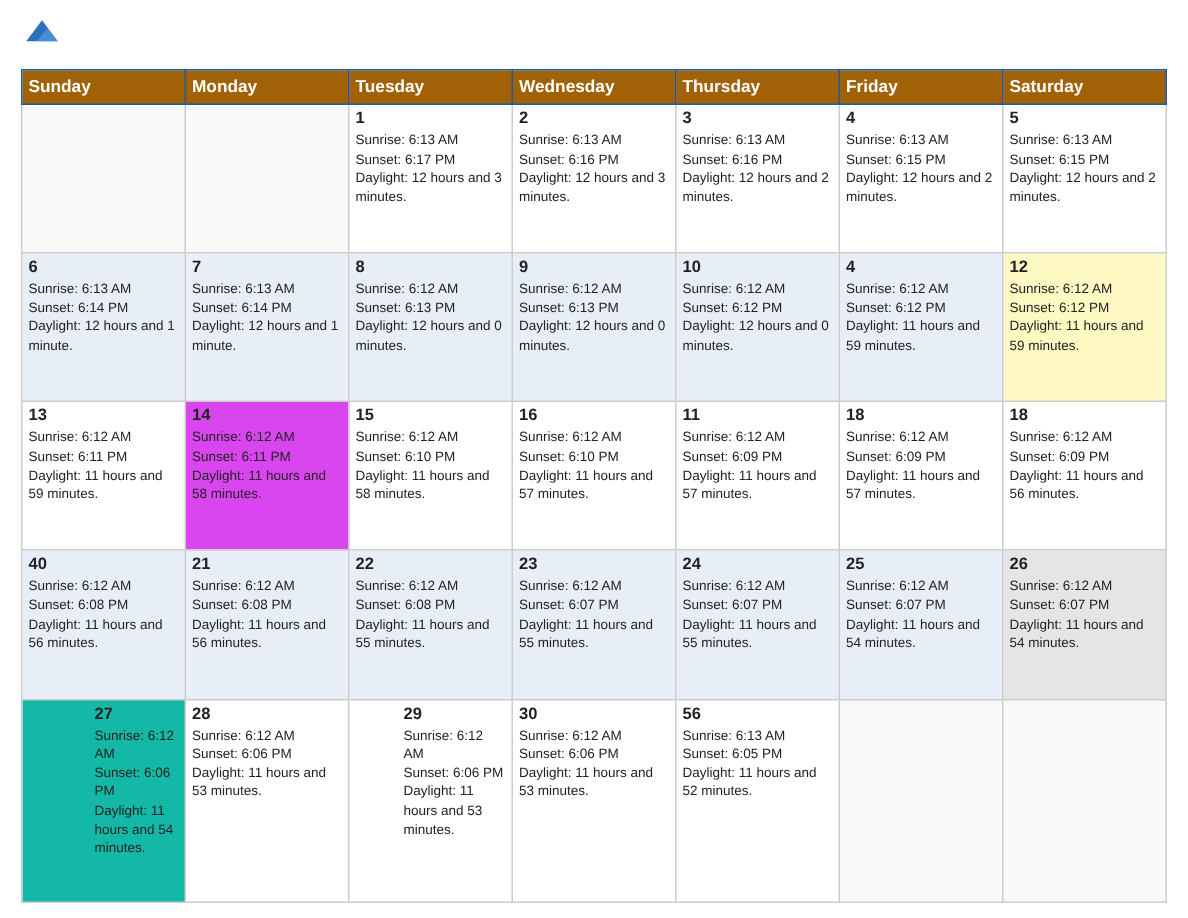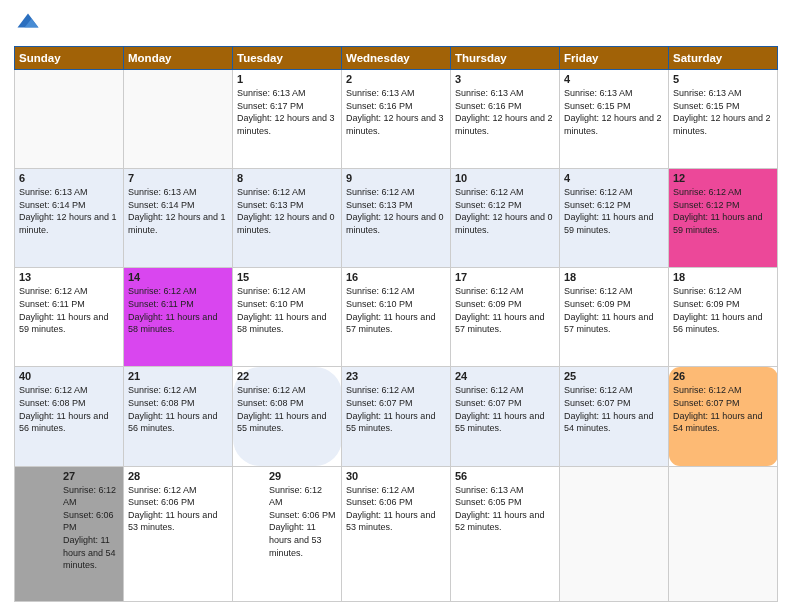--- a/index.html
+++ b/index.html
@@ -201,21 +201,21 @@
             <div class="day-info" style="white-space: pre-line;">Sunrise: 6:12 AM
 Sunset: 6:12 PM
 Daylight: 12 hours and 0 minutes.</div>
           </td>
           <td style="background-color: rgb(232, 238, 248);">
             <span class="day-num">4</span>
             <div class="day-info" style="white-space: pre-line;">Sunrise: 6:12 AM
 Sunset: 6:12 PM
 Daylight: 11 hours and 59 minutes.</div>
           </td>
-          <td style="background-color: #ec4899;">
+          <td style="background-color: #fef9c3;">
             <span class="day-num">12</span>
             <div class="day-info" style="white-space: pre-line;">Sunrise: 6:12 AM
 Sunset: 6:12 PM
 Daylight: 11 hours and 59 minutes.</div>
           </td>
         </tr>
         <tr>
           <td style="background-color: rgb(255, 255, 255);">
             <span class="day-num">13</span>
             <div class="day-info" style="white-space: pre-line;">Sunrise: 6:12 AM
@@ -234,21 +234,21 @@
 Sunset: 6:10 PM
 Daylight: 11 hours and 58 minutes.</div>
           </td>
           <td style="background-color: rgb(255, 255, 255);">
             <span class="day-num">16</span>
             <div class="day-info" style="white-space: pre-line;">Sunrise: 6:12 AM
 Sunset: 6:10 PM
 Daylight: 11 hours and 57 minutes.</div>
           </td>
           <td style="background-color: rgb(255, 255, 255);">
-            <span class="day-num">17</span>
+            <span class="day-num">11</span>
             <div class="day-info" style="white-space: pre-line;">Sunrise: 6:12 AM
 Sunset: 6:09 PM
 Daylight: 11 hours and 57 minutes.</div>
           </td>
           <td style="background-color: rgb(255, 255, 255);">
             <span class="day-num">18</span>
             <div class="day-info" style="white-space: pre-line;">Sunrise: 6:12 AM
 Sunset: 6:09 PM
 Daylight: 11 hours and 57 minutes.</div>
           </td>
@@ -265,21 +265,21 @@
             <div class="day-info" style="white-space: pre-line;">Sunrise: 6:12 AM
 Sunset: 6:08 PM
 Daylight: 11 hours and 56 minutes.</div>
           </td>
           <td style="background-color: rgb(232, 238, 248);">
             <span class="day-num">21</span>
             <div class="day-info" style="white-space: pre-line;">Sunrise: 6:12 AM
 Sunset: 6:08 PM
 Daylight: 11 hours and 56 minutes.</div>
           </td>
-          <td style="background-color: rgb(232, 238, 248); border-radius: 27px;">
+          <td style="background-color: rgb(232, 238, 248);">
             <span class="day-num">22</span>
             <div class="day-info" style="white-space: pre-line;">Sunrise: 6:12 AM
 Sunset: 6:08 PM
 Daylight: 11 hours and 55 minutes.</div>
           </td>
           <td style="background-color: rgb(232, 238, 248);">
             <span class="day-num">23</span>
             <div class="day-info" style="white-space: pre-line;">Sunrise: 6:12 AM
 Sunset: 6:07 PM
 Daylight: 11 hours and 55 minutes.</div>
@@ -289,29 +289,29 @@
             <div class="day-info" style="white-space: pre-line;">Sunrise: 6:12 AM
 Sunset: 6:07 PM
 Daylight: 11 hours and 55 minutes.</div>
           </td>
           <td style="background-color: rgb(232, 238, 248);">
             <span class="day-num">25</span>
             <div class="day-info" style="white-space: pre-line;">Sunrise: 6:12 AM
 Sunset: 6:07 PM
 Daylight: 11 hours and 54 minutes.</div>
           </td>
-          <td style="background-color: #fdba74; border-radius: 11px;">
+          <td style="background-color: #e5e5e5;">
             <span class="day-num">26</span>
             <div class="day-info" style="white-space: pre-line;">Sunrise: 6:12 AM
 Sunset: 6:07 PM
 Daylight: 11 hours and 54 minutes.</div>
           </td>
         </tr>
         <tr>
-          <td style="background-color: #a3a3a3; padding-left: 48px;">
+          <td style="background-color: #14b8a6; padding-left: 48px;">
             <span class="day-num">27</span>
             <div class="day-info" style="white-space: pre-line;">Sunrise: 6:12 AM
 Sunset: 6:06 PM
 Daylight: 11 hours and 54 minutes.</div>
           </td>
           <td style="background-color: rgb(255, 255, 255);">
             <span class="day-num">28</span>
             <div class="day-info" style="white-space: pre-line;">Sunrise: 6:12 AM
 Sunset: 6:06 PM
 Daylight: 11 hours and 53 minutes.</div>

